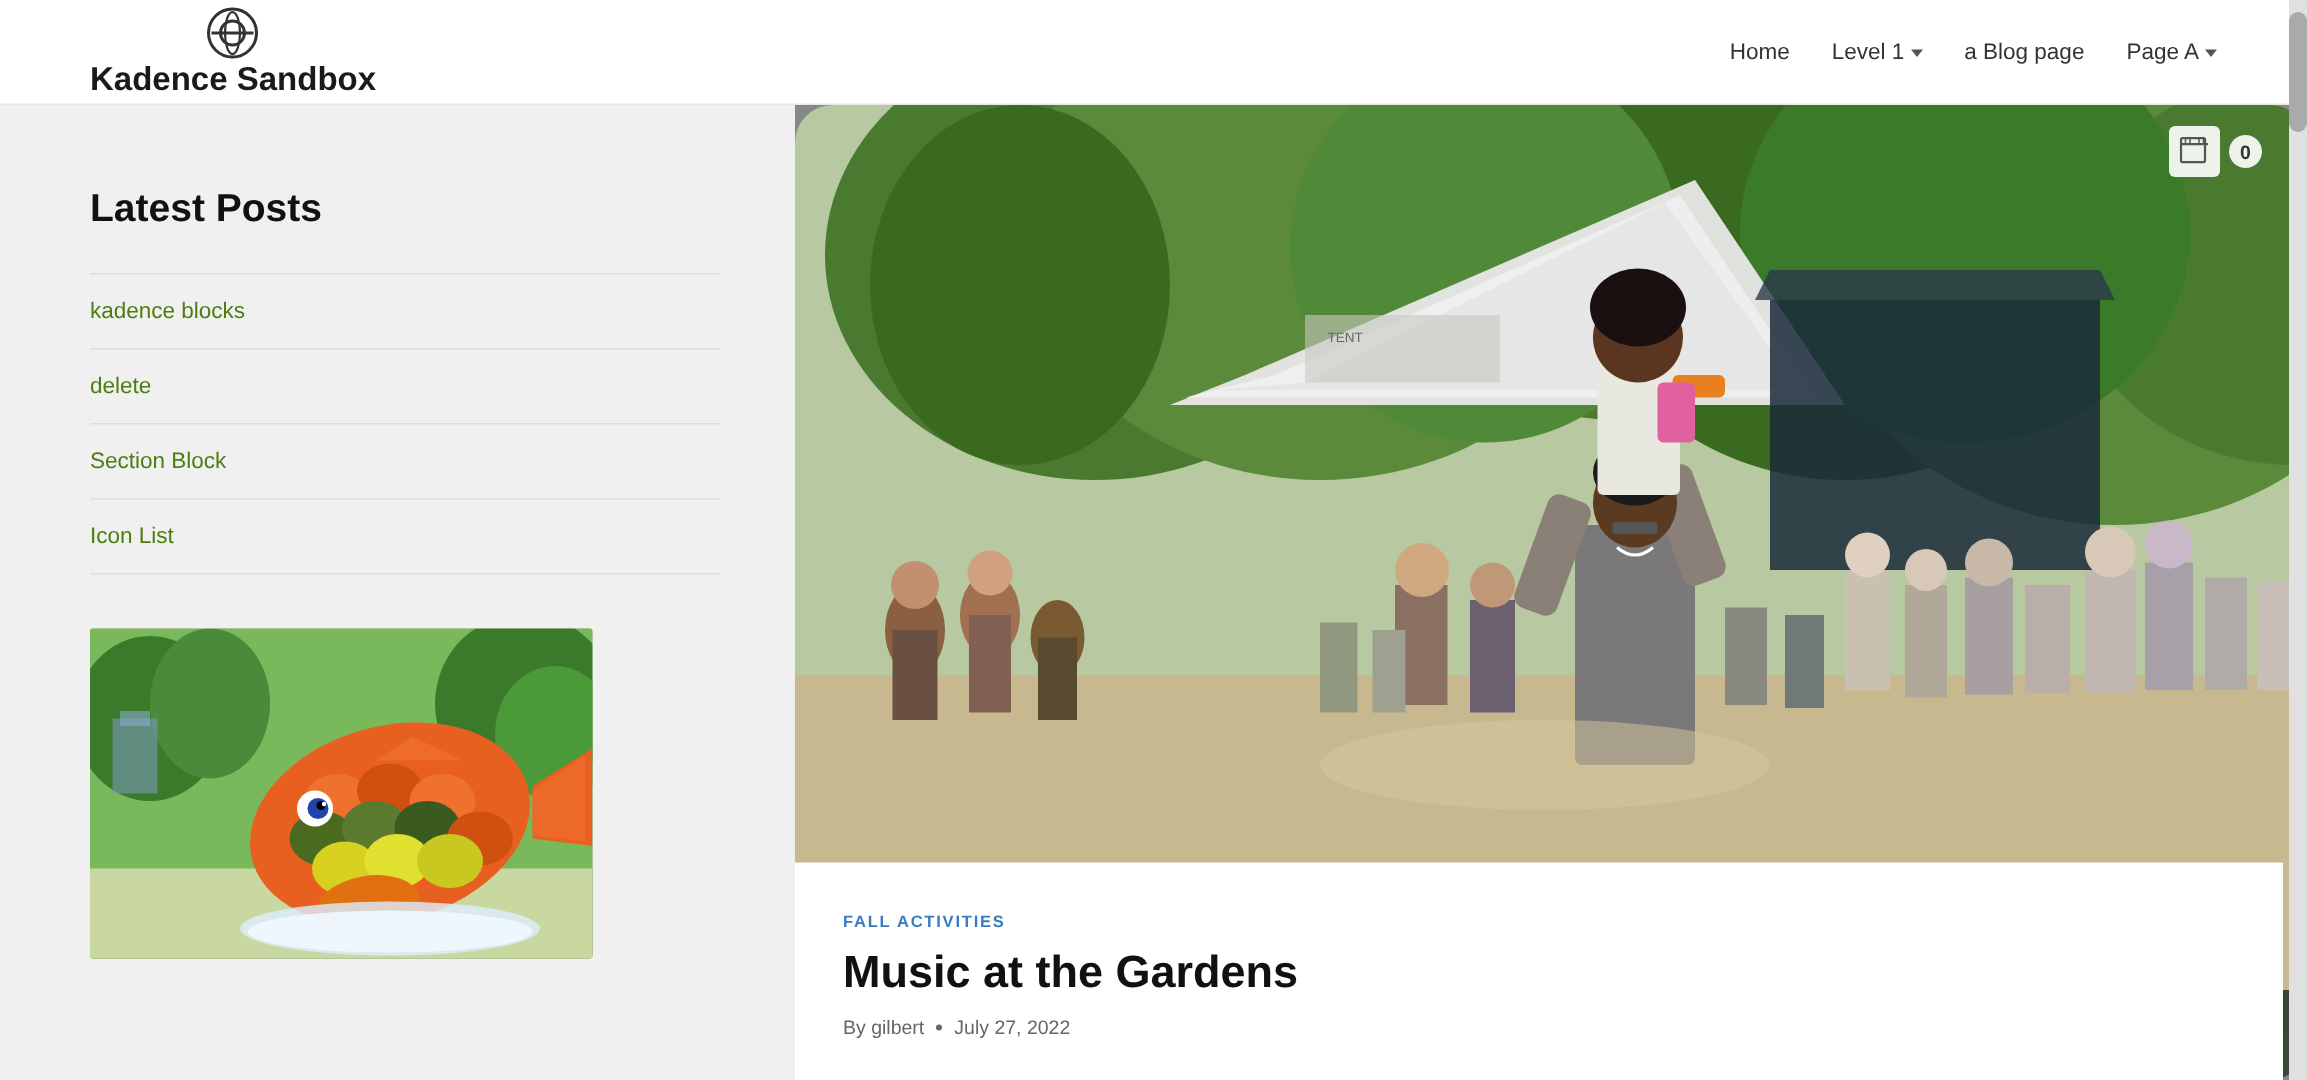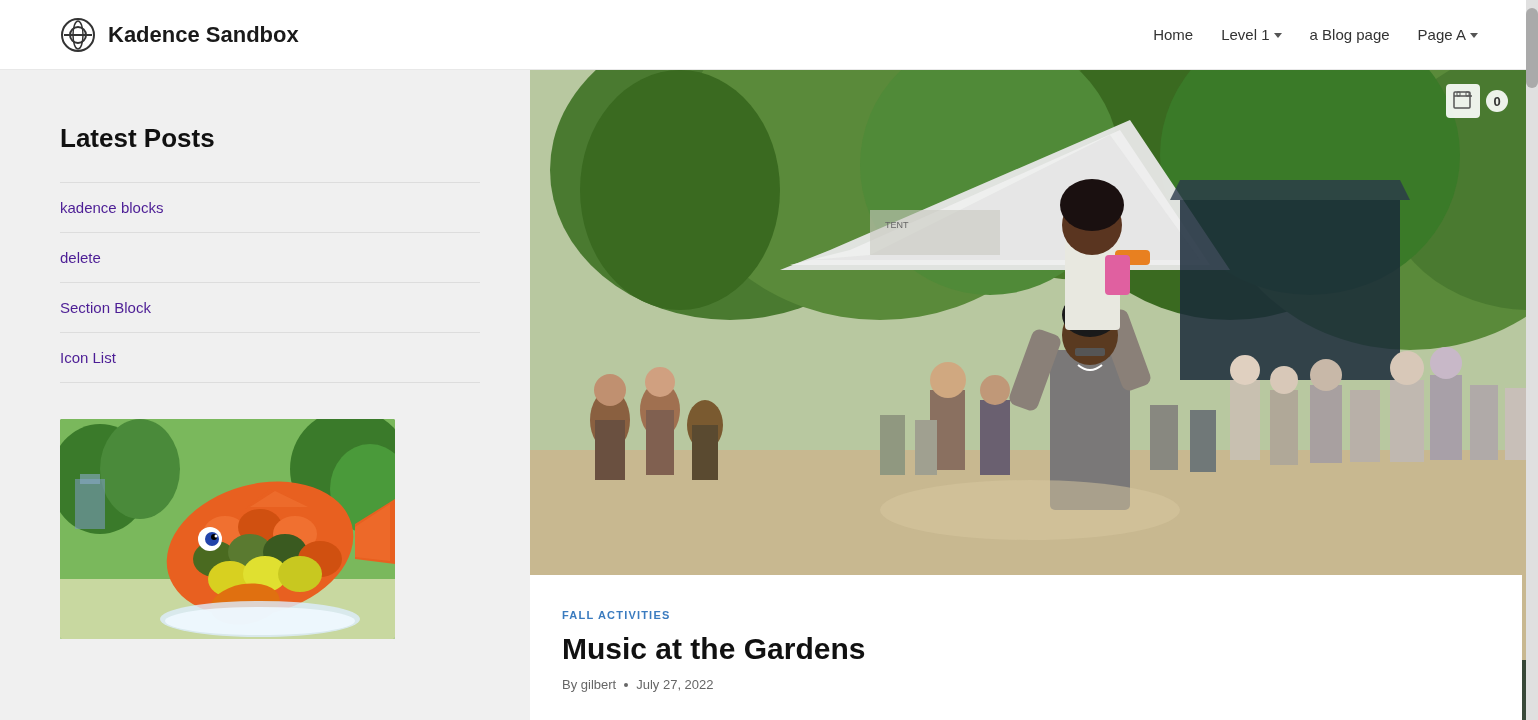--- a/index.html
+++ b/index.html
@@ -11,21 +11,21 @@
       display: flex;
       align-items: center;
       justify-content: space-between;
       padding: 0 60px;
       height: 70px;
       border-bottom: 1px solid #e8e8e8;
     }
     .header-left {
       display: flex;
       align-items: center;
-      gap: 12px;
+      flex-direction: column;
     }
     .logo-icon {
       width: 36px;
       height: 36px;
     }
     .site-title {
       font-size: 22px;
       font-weight: 700;
       color: #1a1a1a;
     }
@@ -72,21 +72,21 @@
       margin-top: 21px;
     }
     .post-list {
       list-style: none;
       margin-bottom: 36px;
     }
     .post-list-item {
       padding: 16px 0;
       border-bottom: 1px solid #ddd;
       font-size: 15px;
-      color: #4c1d95;
+      color: #4d7c0f;
       cursor: pointer;
     }
     .post-list-item:first-child {
       border-top: 1px solid #ddd;
     }
 
     
     .sidebar-thumbnail {
       width: 335px;
       height: 220px;
@@ -108,20 +108,21 @@
       min-height: 650px;
     }
 
     
     .hero-image {
       width: 100%;
       height: 100%;
       position: relative;
       background: linear-gradient(160deg, #5a8a4a 0%, #7aaa5a 20%, #4a6a3a 40%, #2a3a2a 70%, #3a4a3a 100%);
       overflow: hidden;
+      border-radius: 25px;
     }
 
     
     .hero-scene {
       position: absolute;
       top: 0; left: 0; right: 0; bottom: 0;
     }
 
     
     .article-card {

